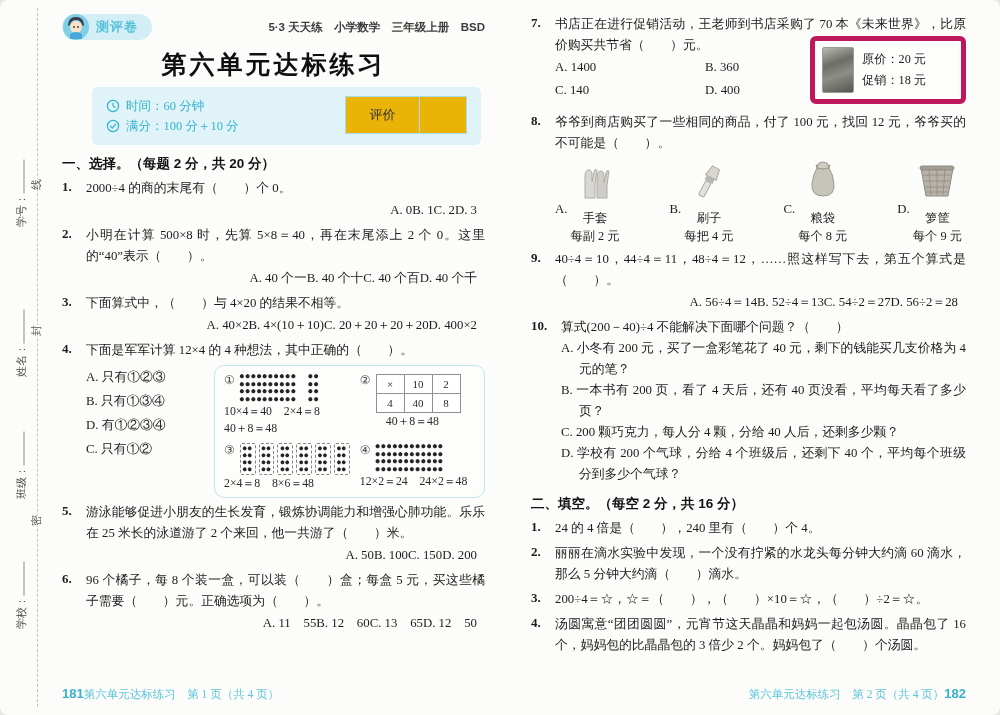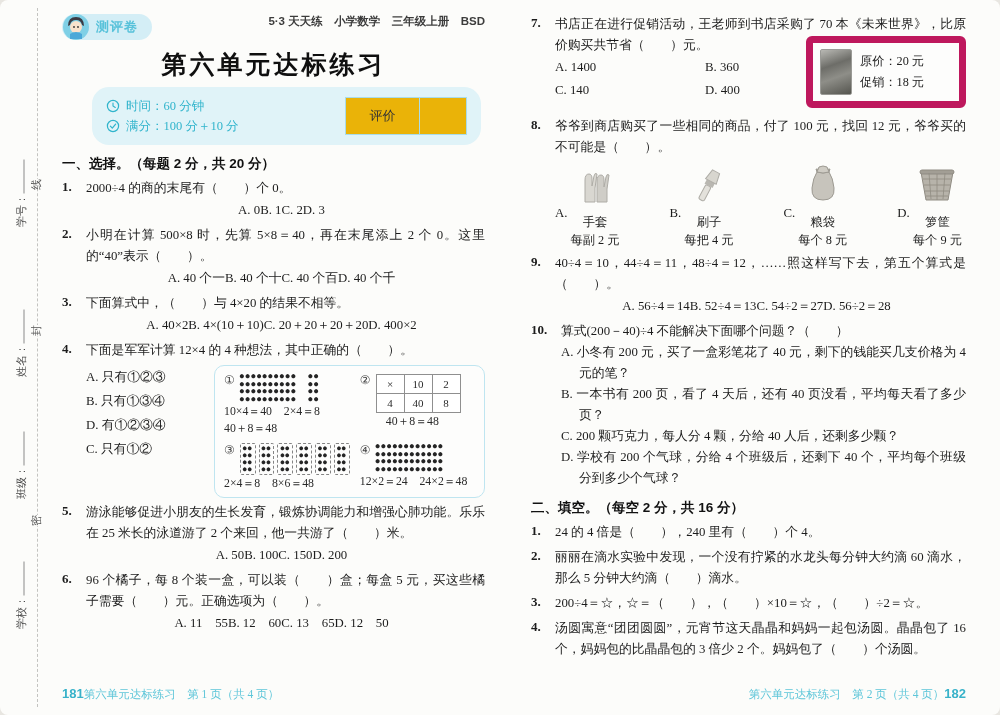--- a/index.html
+++ b/index.html
@@ -11,42 +11,42 @@
   .v-item{position:absolute;left:-25px;width:92px;text-align:center;transform:rotate(-90deg);
           white-space:nowrap;font-size:11px;color:#4a4a4a;}
   .v-item .blank{display:inline-block;width:34px;border-bottom:1px solid #8a8a8a;height:10px;}
   .seal{position:absolute;left:31px;transform:rotate(-90deg);font-size:11px;color:#555;z-index:2;background:#fcfcfa;padding:1px 0;}
   
   .pages{position:absolute;left:48px;top:0;right:0;bottom:0;display:flex;}
   .page{position:relative;box-sizing:border-box;height:715px;padding-top:14px;}
   .page-l{width:455px;padding-left:14px;padding-right:18px;}
   .page-r{width:497px;padding-left:28px;padding-right:34px;}
   
-  .pl-header{display:flex;justify-content:space-between;margin-bottom:4px;gap:44px;}
+  .pl-header{display:flex;align-items:center;justify-content:space-between;margin-bottom:4px;gap:44px;}
   .badge{display:flex;align-items:center;background:#d4eef6;border-radius:15px;height:26px;padding-right:14px;}
   .avatar{width:28px;height:28px;margin-right:6px;flex:0 0 auto;}
   .badge-text{font-family:"Liberation Sans",sans-serif;font-weight:bold;font-size:13px;color:#58c2da;letter-spacing:1px;}
   .edition{font-family:"Liberation Sans",sans-serif;font-size:11.5px;color:#3c3c3c;font-weight:bold;}
   .title{margin:8px 0 6px;text-align:center;font-size:25px;font-weight:bold;letter-spacing:3px;color:#0f0f0f;}
   
-  .info-panel{display:flex;align-items:center;background:#e0f3f8;border-radius:17px;
+  .info-panel{display:flex;background:#e0f3f8;border-radius:6px;
               margin:6px 4px 10px 30px;padding:9px 14px;gap:18px;}
   .info-lines{flex:1;}
   .info-line{display:flex;align-items:center;gap:6px;font-size:12.5px;color:#30b4cc;line-height:20px;}
   .eval-box{display:flex;background:#eab308;border:1px solid #a9dcea;height:36px;width:120px;}
   .eval-label{flex:1;display:flex;align-items:center;justify-content:center;font-size:13px;color:#333;border-right:1px solid #a9dcea;}
   .eval-cell{width:46px;}
   
   .sec-head{margin:6px 0 5px;font-family:"Liberation Sans",sans-serif;font-size:13.5px;font-weight:bold;color:#111;}
   .q{display:flex;margin:0 0 4px;}
   .qnum{width:24px;flex:0 0 auto;font-weight:bold;font-size:13px;padding-top:1px;text-align:left;}
   .qnum-w{width:30px;}
   .qbody{flex:1;min-width:0;}
   .stem{margin:0;font-size:12.8px;line-height:21px;text-align:justify;}
-  .opts{display:flex;justify-content:center;font-size:12.8px;line-height:22px;padding-right:8px;}
+  .opts{display:flex;justify-content:flex-end;font-size:12.8px;line-height:22px;padding-right:8px;}
   .opts span{white-space:nowrap;}
   .opts-grid{display:grid;grid-template-columns:150px 150px;font-size:12.8px;line-height:23px;}
   .opts-list{font-size:12.8px;line-height:21px;}
   .opts-list div{padding-left:1.4em;text-indent:-1.4em;text-align:justify;}
   .opts-col{font-size:12.8px;line-height:24px;width:128px;flex:0 0 auto;}
   .opts-col div{white-space:nowrap;}
   
   .q4-flex{display:flex;margin-top:4px;}
   .methods-panel{flex:1;border:1px solid #bfe5f0;border-radius:10px;padding:7px 9px 5px;
                  display:grid;grid-template-columns:1fr 1fr;column-gap:10px;row-gap:6px;background:#fdfdfc;}
@@ -55,21 +55,21 @@
   .m-label{font-size:12px;color:#444;line-height:14px;}
   .dots{margin:0;font-family:"DejaVu Sans Mono",monospace;font-size:7px;line-height:7.5px;letter-spacing:1.5px;white-space:pre;color:#252525;}
   .m-eq{font-size:11.8px;line-height:17px;white-space:nowrap;}
   .m-table{border-collapse:collapse;margin-top:1px;}
   .m-table td{border:1px solid #8f8f8f;width:25px;height:16px;text-align:center;font-size:11px;background:#fff;}
   .boxes{display:flex;gap:3px;}
   .dotbox{margin:0;border:1px dashed #848484;border-radius:2px;padding:1px 2px;
           font-family:"DejaVu Sans Mono",monospace;font-size:6.5px;line-height:7px;letter-spacing:1px;white-space:pre;color:#252525;}
   
   .float-stop{float:right;width:0;height:22px;}
-  .price-box{float:right;clear:right;width:132px;border:7px solid #be185d;border-radius:6px;
+  .price-box{float:right;clear:right;width:132px;border:5px solid #be185d;border-radius:6px;
              padding:6px 7px;margin:0 0 4px 10px;display:flex;align-items:center;gap:8px;background:#fdfdfc;}
   .book-cover{width:30px;height:44px;flex:0 0 auto;border:1px solid #9a9a96;border-radius:2px;
               background:linear-gradient(160deg,#b9b9b4 0%,#6d6d68 35%,#8e8e88 60%,#55554f 100%);}
   .price-lines{font-size:12.2px;line-height:21px;color:#222;white-space:nowrap;}
   .items-row{display:flex;justify-content:space-between;margin-top:4px;padding-right:4px;}
   .item{display:flex;align-items:flex-end;gap:3px;}
   .item-letter{font-size:12.8px;line-height:20px;margin-bottom:26px;}
   .item-col{display:flex;flex-direction:column;align-items:center;}
   .item-fig{height:42px;display:flex;align-items:flex-end;}
   .item-name{font-size:12.3px;line-height:17px;margin-top:10px;}

